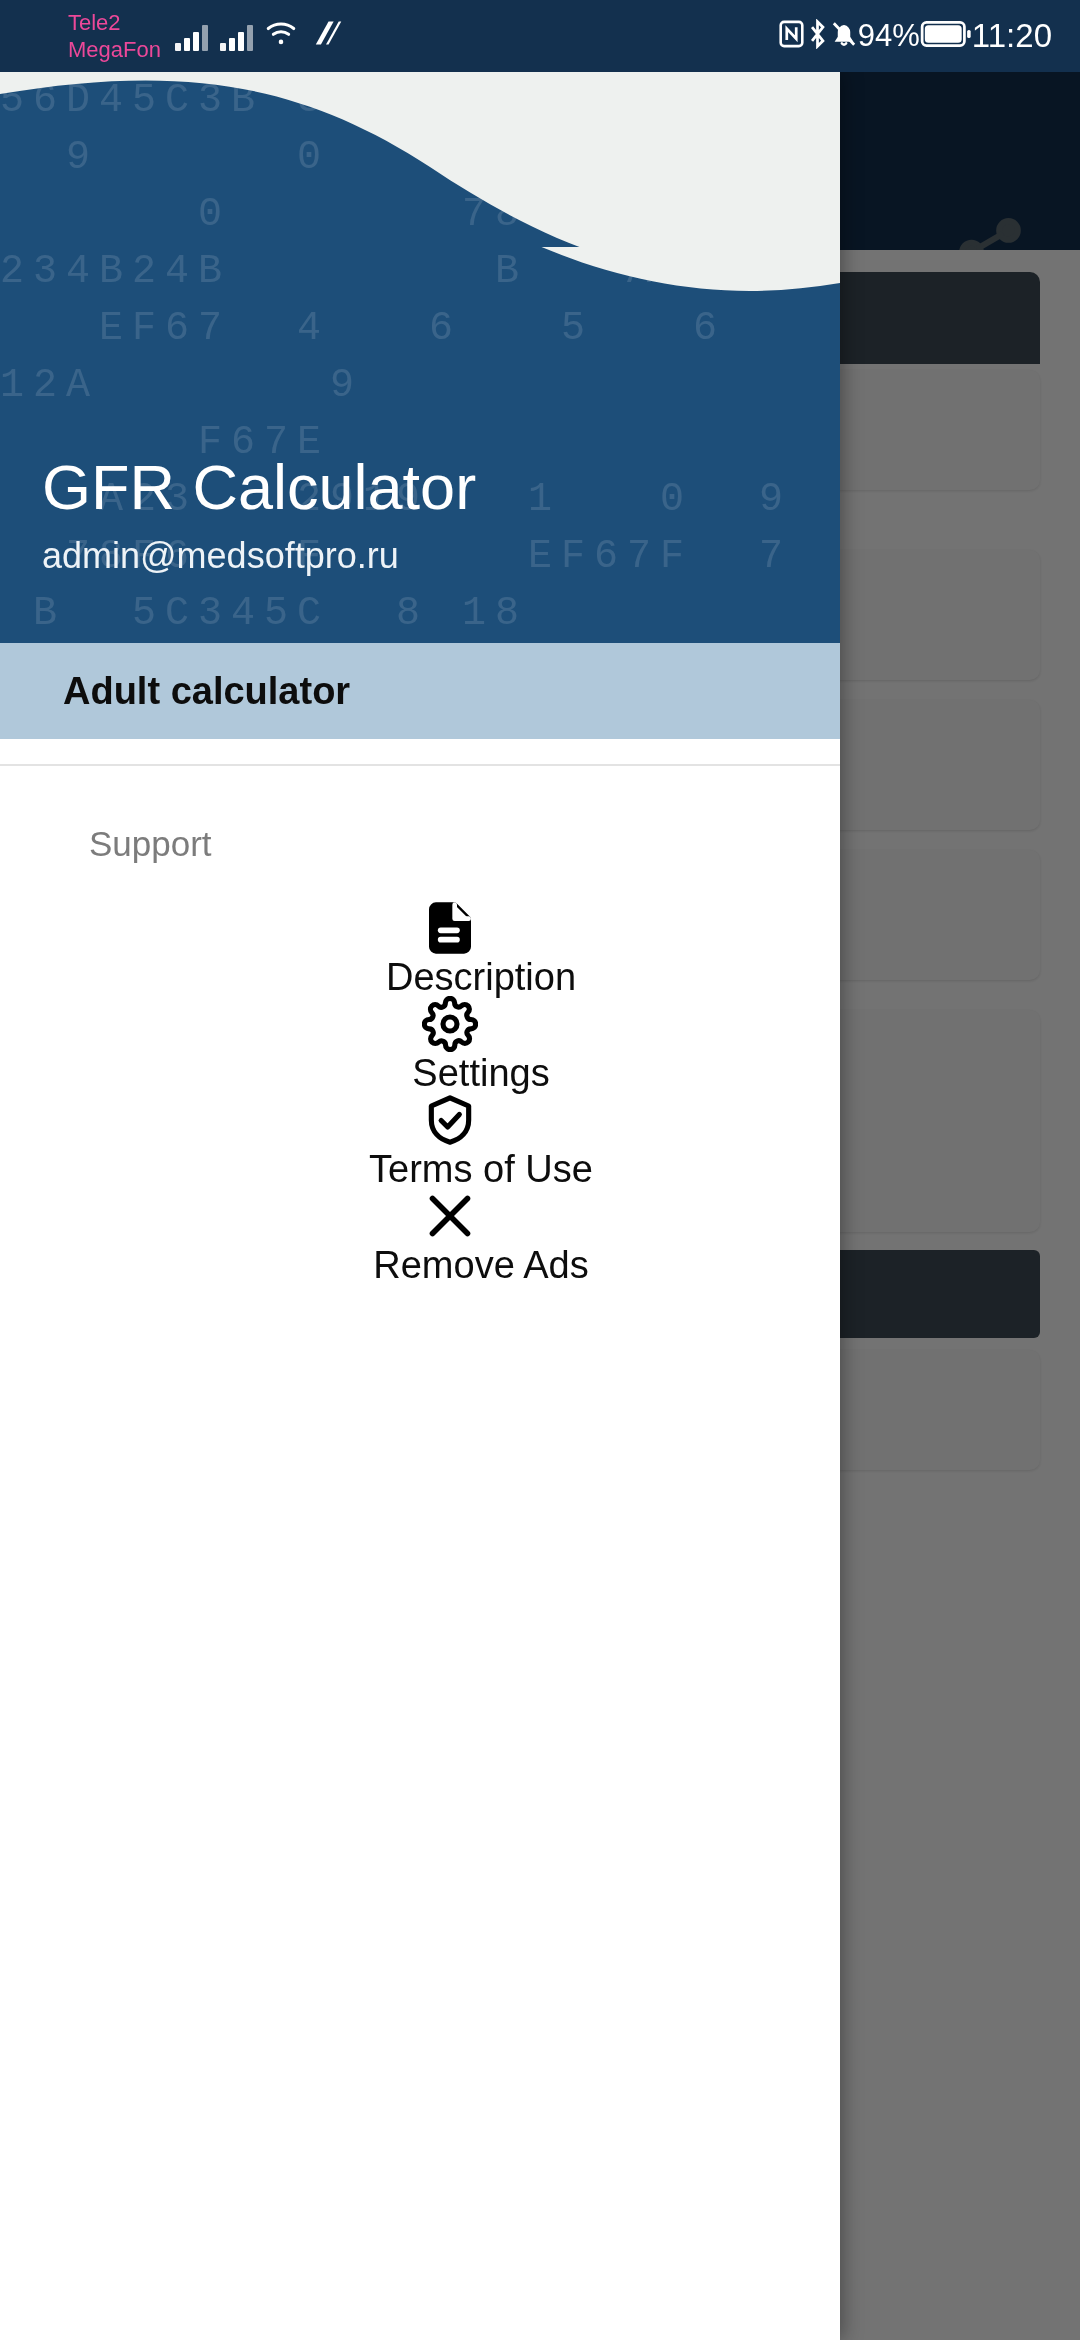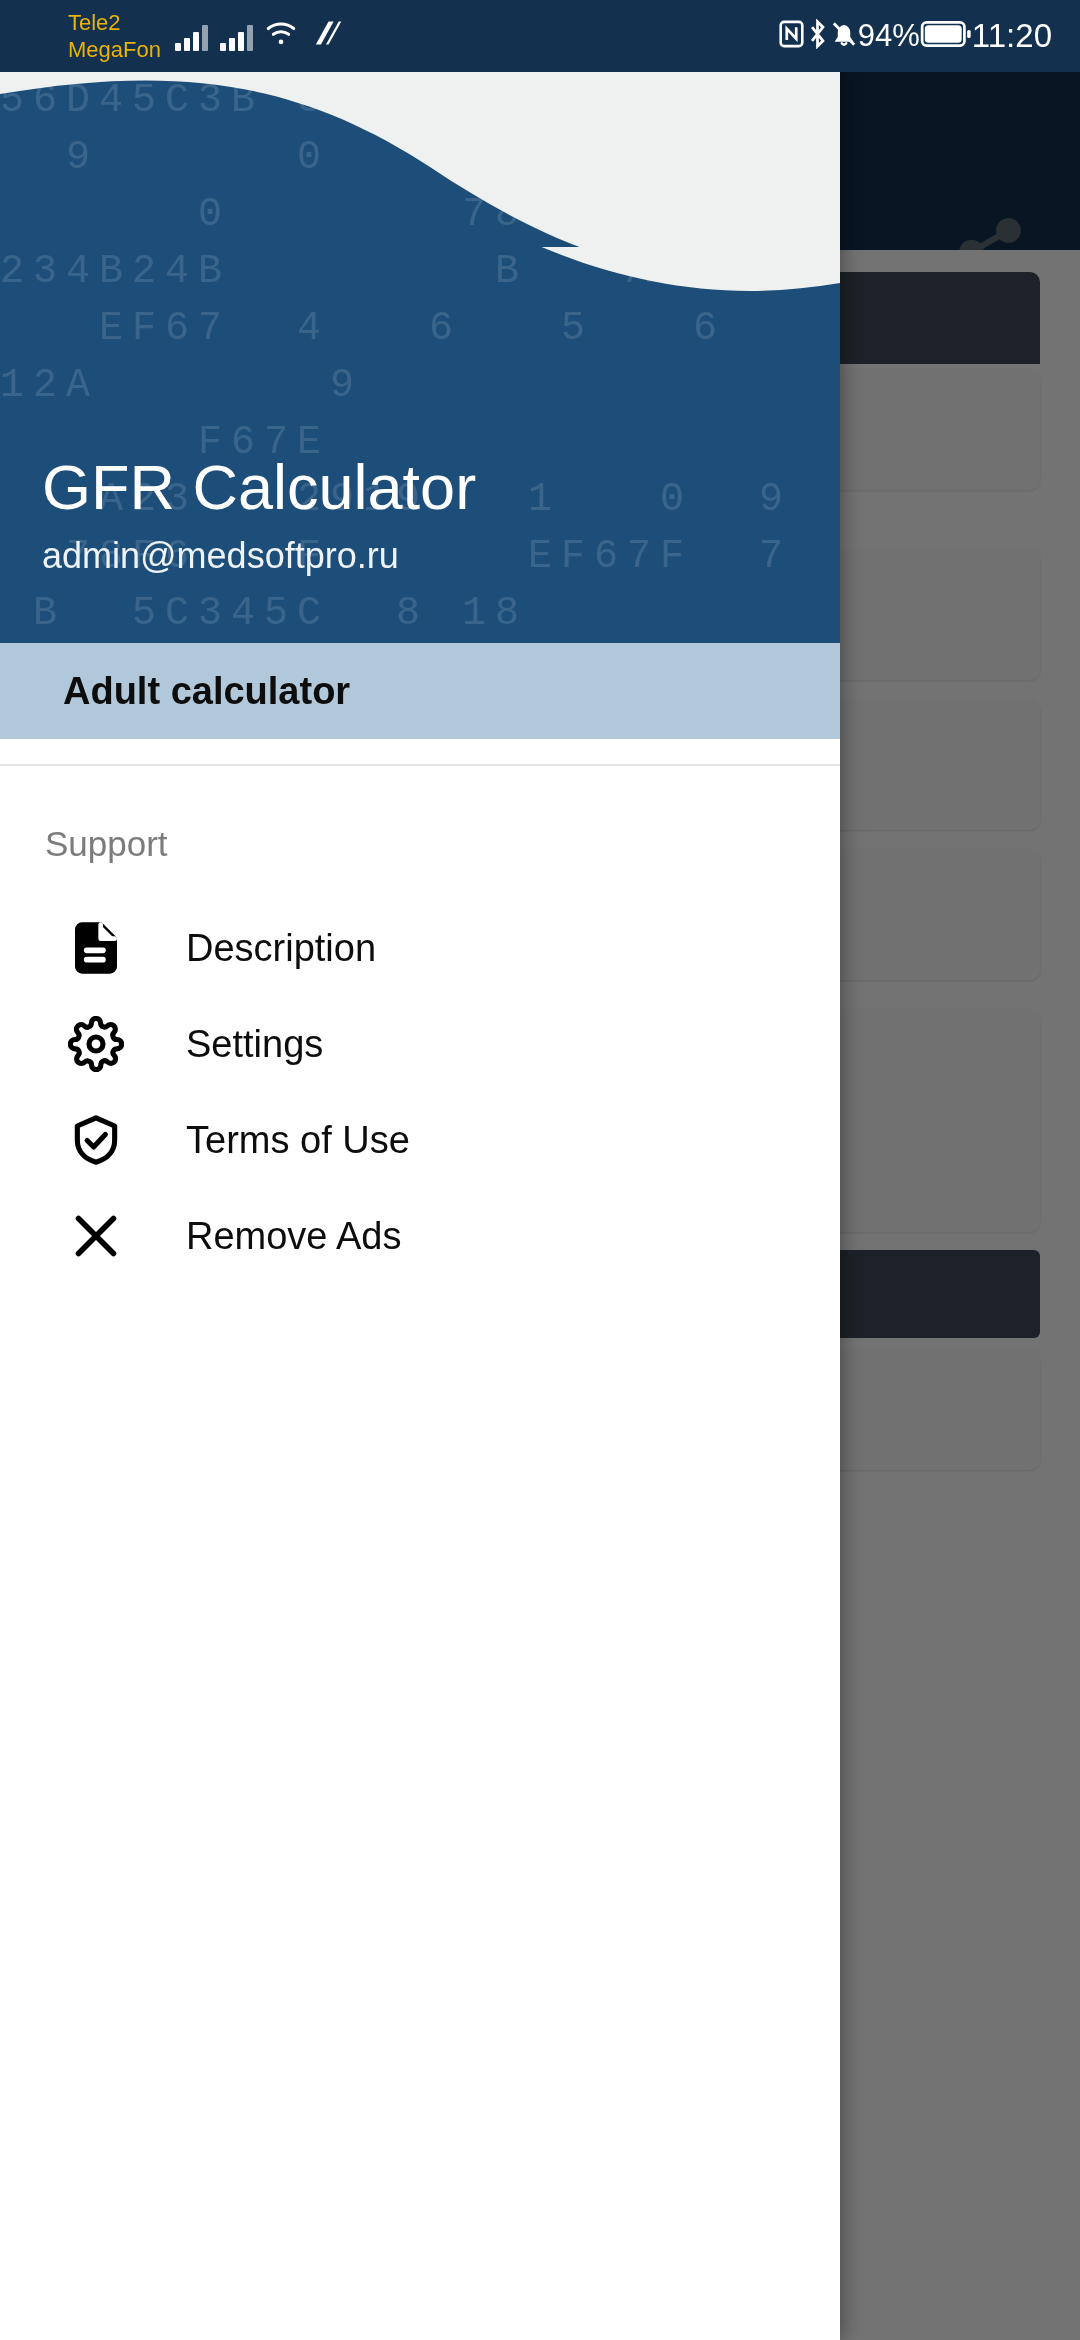--- a/index.html
+++ b/index.html
@@ -65,21 +65,21 @@
   #statusbar {
     position:absolute; left:0; top:0; width:1080px; height:72px;
     background:#13304e;
     display:flex; align-items:center;
     padding:0 28px;
     z-index:60;
   }
   .sb-left { display:flex; align-items:center; gap:14px; }
   .carriers {
     display:flex; flex-direction:column;
-    color:#eab308; font-size:22px; line-height:27px;
+    color:#ec4899; font-size:22px; line-height:27px;
     padding-left:40px;
   }
   .sb-icons { display:flex; align-items:flex-end; gap:12px; padding-bottom:2px;}
   .sb-right {
     margin-left:auto; display:flex; align-items:center; gap:0;
     color:#fff;
   }
   .sb-right .pct { font-size:31px; letter-spacing:0px; }
   .sb-right .clock { font-size:33px; letter-spacing:0px; margin-left:0; }
 
@@ -141,27 +141,29 @@
   .nav-item.selected {
     background:#b0c8da;
     font-weight:700;
   }
   .nav-divider {
     height:2px; background:#e3e3e3; margin-top:25px; width:840px;
   }
   .section-label {
     color:#7c7c7c; font-size:35px;
     padding:58px 0 0 45px;
+    margin-left:44px;
   }
   .support-list { margin-top:36px; }
   .support-item {
     display:flex; align-items:center;
     height:96px;
     padding-left:68px;
     gap:0;
+    flex-direction:column;
   }
   .support-icon {
     width:64px; display:flex; align-items:center; justify-content:flex-start;
   }
   .support-label {
     font-size:38px; color:#0d0d0d;
     margin-left:54px;
   }
 </style>
 </head>

